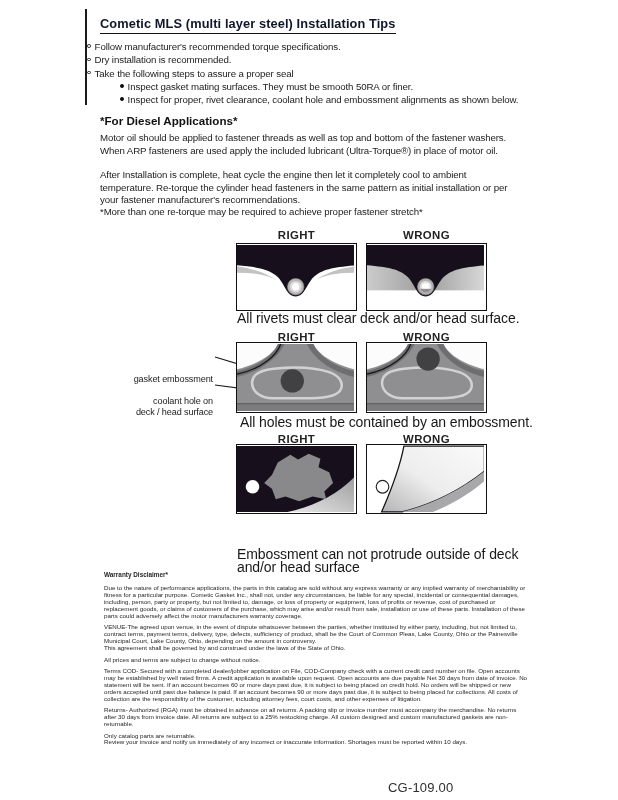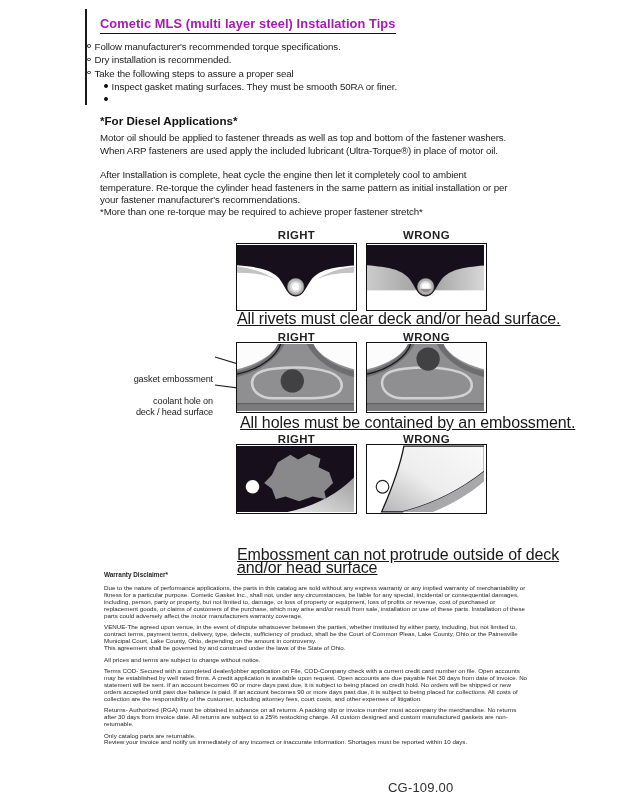--- a/index.html
+++ b/index.html
@@ -8,39 +8,39 @@
   .page {
     position:relative; width:618px; height:800px; background:#ffffff;
     color:#1c1c1c; overflow:hidden; margin:0 auto;
   }
   .abs { position:absolute; }
 
   .left-rule { left:85px; top:9px; width:1.7px; height:96px; background:#1a1a1a; }
 
   .title {
     left:100px; top:16px; font-size:12.8px; font-weight:bold; letter-spacing:.1px;
-    border-bottom:1.7px solid #111; padding-bottom:2px; color:#a21caf;
+    border-bottom:1.7px solid #111; padding-bottom:2px; color:#0f172a;
   }
 
   .bullets { left:87px; top:40px; width:440px; font-size:9.7px; letter-spacing:-.12px; color:#1b1b1b; }
   .b-row { display:flex; align-items:flex-start; line-height:13.3px; }
-  .b-row.sub { padding-left:17px; }
+  .b-row.sub { padding-left:33px; }
   .b-glyph { flex:none; width:3.6px; height:3.6px; border:1px solid #222; border-radius:50%; margin:4.3px 4px 0 0; }
   .b-glyph.filled { background:#111; border-color:#111; }
 
   .diesel-h { left:100px; top:114px; font-size:11.6px; font-weight:bold; color:#111; }
   .para { font-size:9.7px; line-height:12.6px; width:416px; letter-spacing:-.12px; color:#1b1b1b; }
   .p1 { left:100px; top:132px; }
   .p2 { left:100px; top:169px; }
   .p3 { left:100px; top:206px; }
 
   .rw-label { width:121px; text-align:center; font-size:11.4px; font-weight:bold; letter-spacing:.4px; color:#222; }
   .dbox { width:121px; border:1.8px solid #101010; background:#fff; }
   .dbox svg { display:block; }
-  .caption { font-size:16px; letter-spacing:-.1px; color:#181818; white-space:pre-line; line-height:13px;text-decoration:underline; }
+  .caption { font-size:14px; letter-spacing:-.1px; color:#181818; white-space:pre-line; line-height:13px; }
 
   .ann { width:124px; text-align:right; font-size:9.1px; line-height:10.6px; letter-spacing:-.12px; color:#1b1b1b; white-space:pre-line; }
 
   .warranty { left:104px; top:572px; width:425px; font-size:6.2px; line-height:6.85px; color:#262626; }
   .warranty .w-head { font-size:6.4px; font-weight:bold; margin-bottom:6.5px; }
   .warranty p { margin-bottom:4.8px; white-space:pre-line; }
 
   .pagenum { left:388px; top:780px; font-size:13px; letter-spacing:.2px; color:#2e2e2e; }
 
   .ptr-svg { left:110px; top:336px; }
@@ -66,20 +66,21 @@
     <div class="b-row">
       <span class="b-glyph"></span>
       <span>Take the following steps to assure a proper seal</span>
     </div>
     <div class="b-row sub">
       <span class="b-glyph filled"></span>
       <span>Inspect gasket mating surfaces.  They must be smooth 50RA or finer.</span>
     </div>
     <div class="b-row sub">
       <span class="b-glyph filled"></span>
+      <span>Inspect for proper, rivet clearance, coolant hole and embossment alignments as shown below.</span>
     </div>
   </div>
 
   <div class="abs diesel-h">*For Diesel Applications*</div>
   <div class="abs para p2">After Installation is complete, heat cycle the engine then let it completely cool to ambient temperature. Re-torque the cylinder head fasteners in the same pattern as initial installation or per your fastener manufacturer's recommendations.</div>
   <div class="abs para p1">Motor oil should be applied to fastener threads as well as top and bottom of the fastener washers. When ARP fasteners are used apply the included lubricant (Ultra-Torque®) in place of motor oil.</div>
   <div class="abs para p3">*More than one re-torque may be required to achieve proper fastener stretch*</div>
 
   <div class="abs rw-label" style="left:236px; top:229px;">RIGHT</div>
   <div class="abs rw-label" style="left:366px; top:229px;">WRONG</div>

